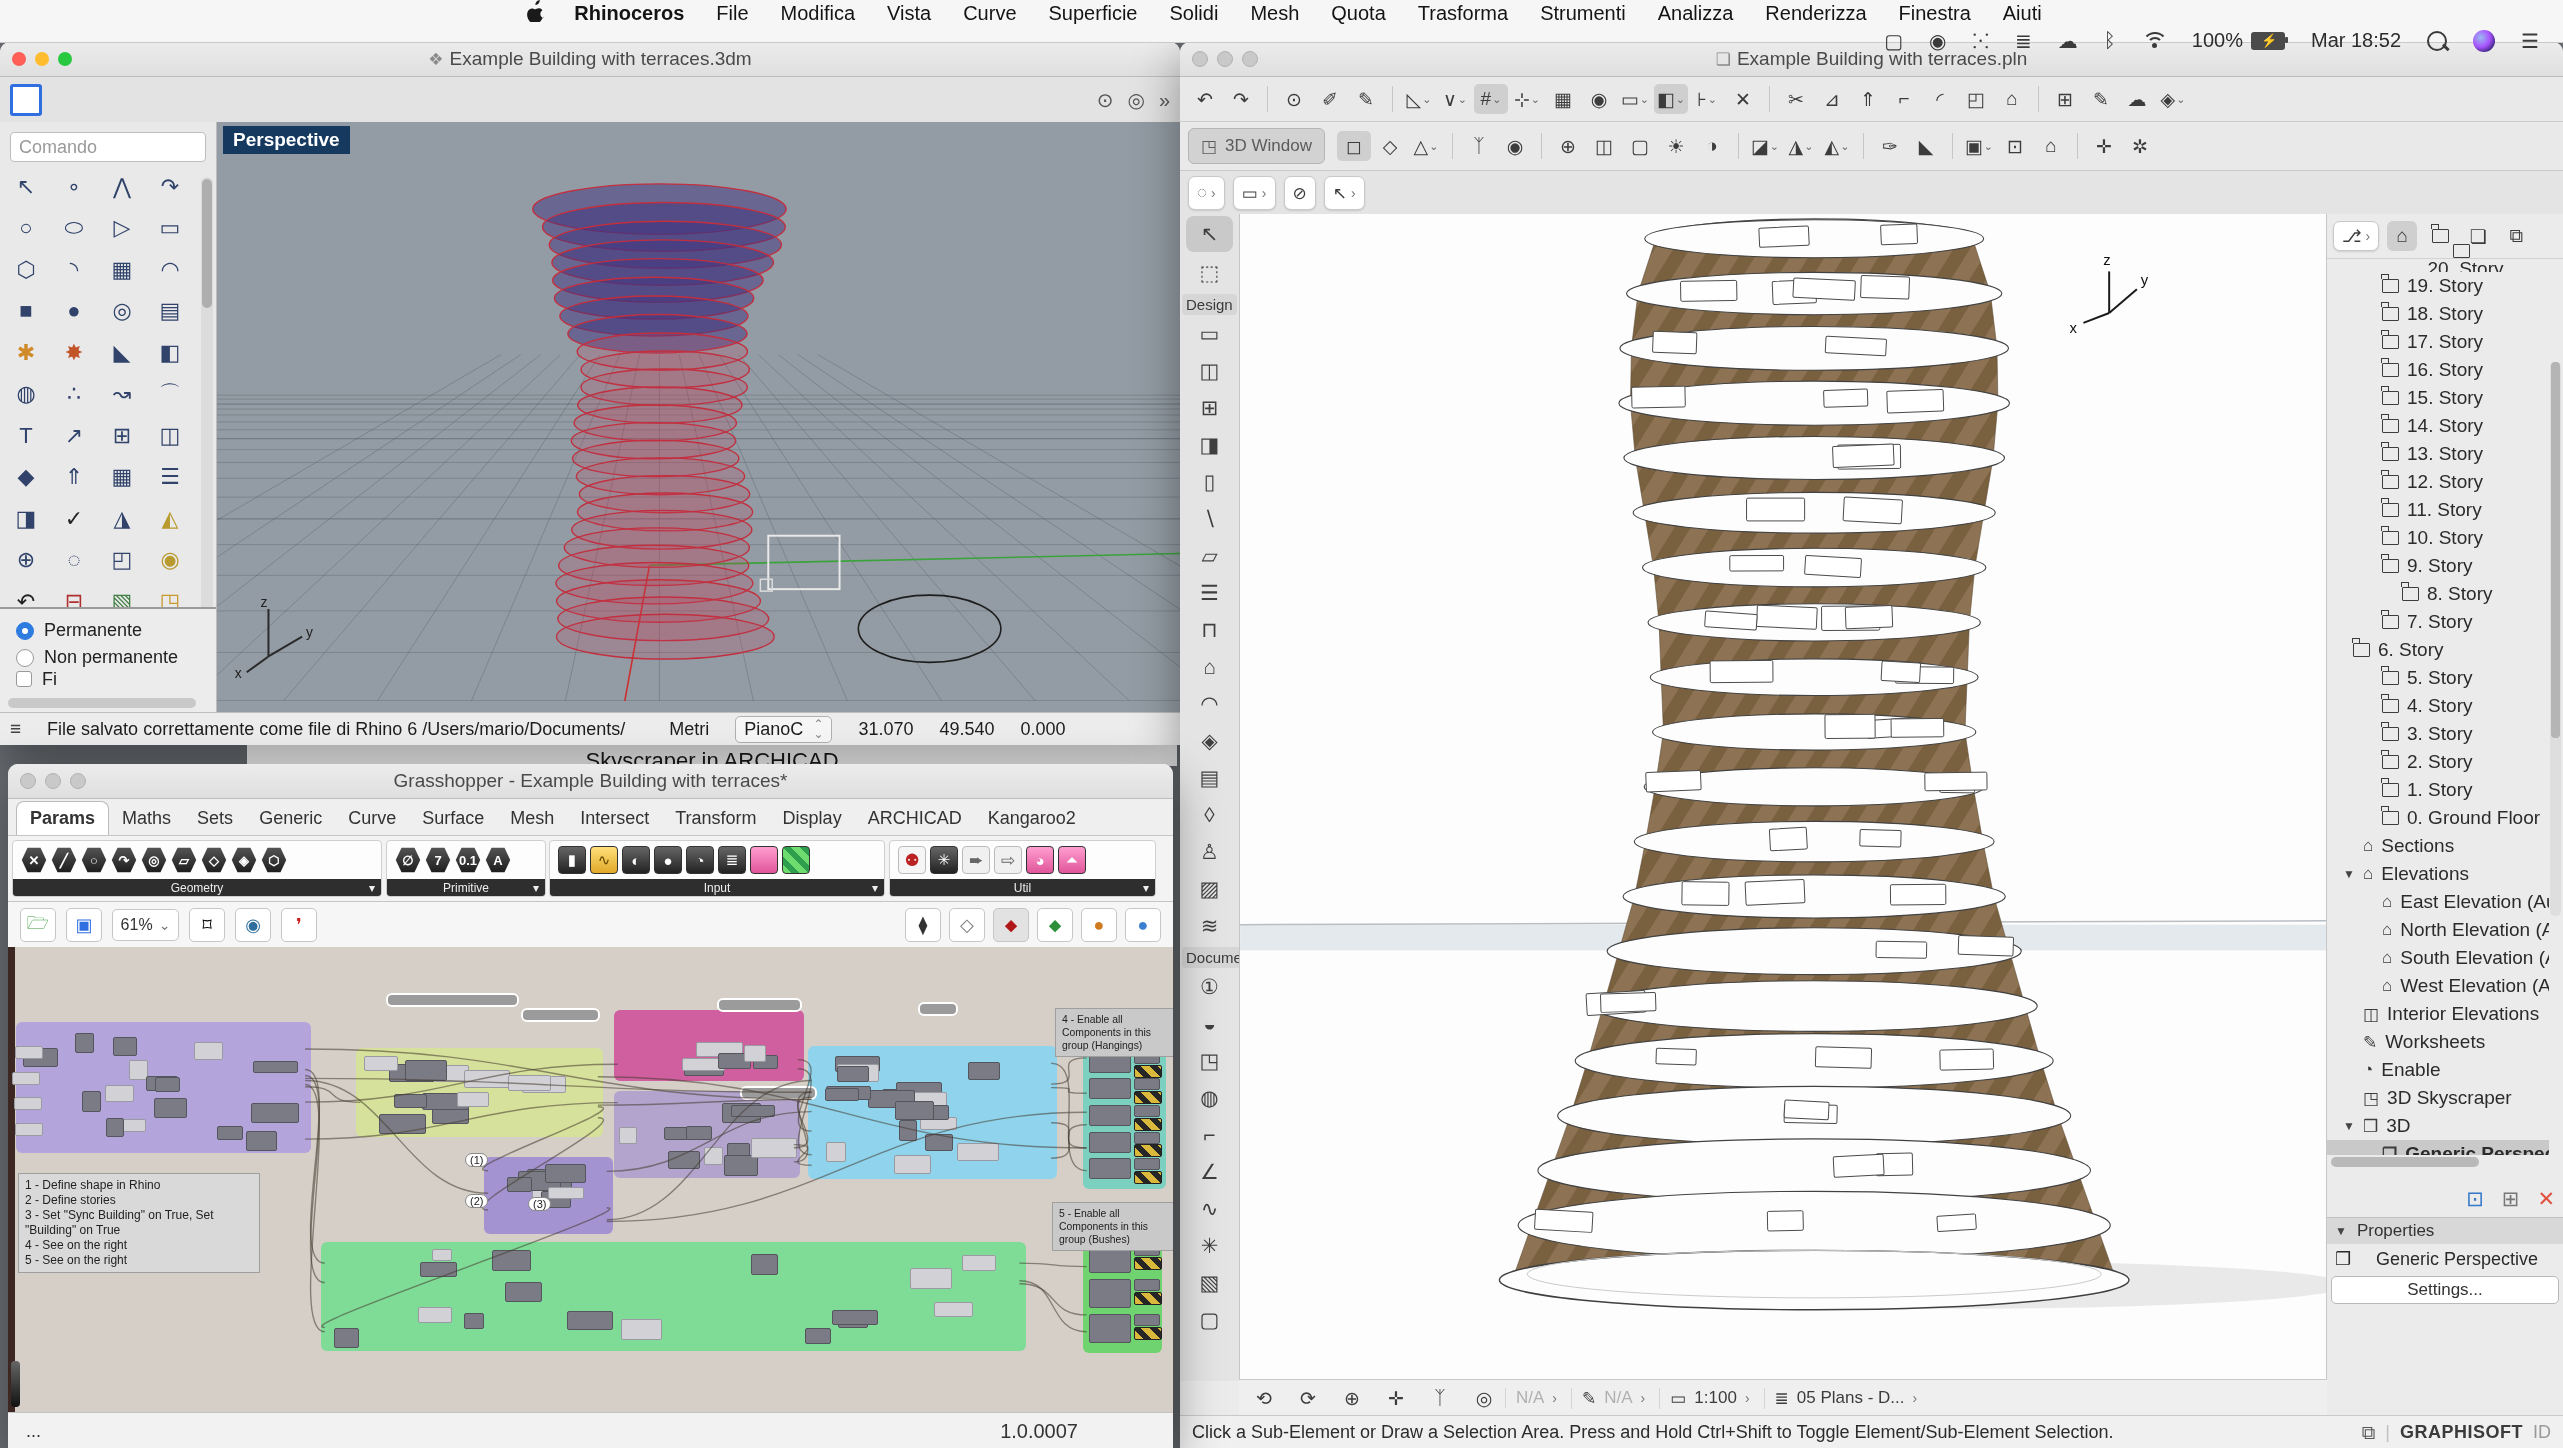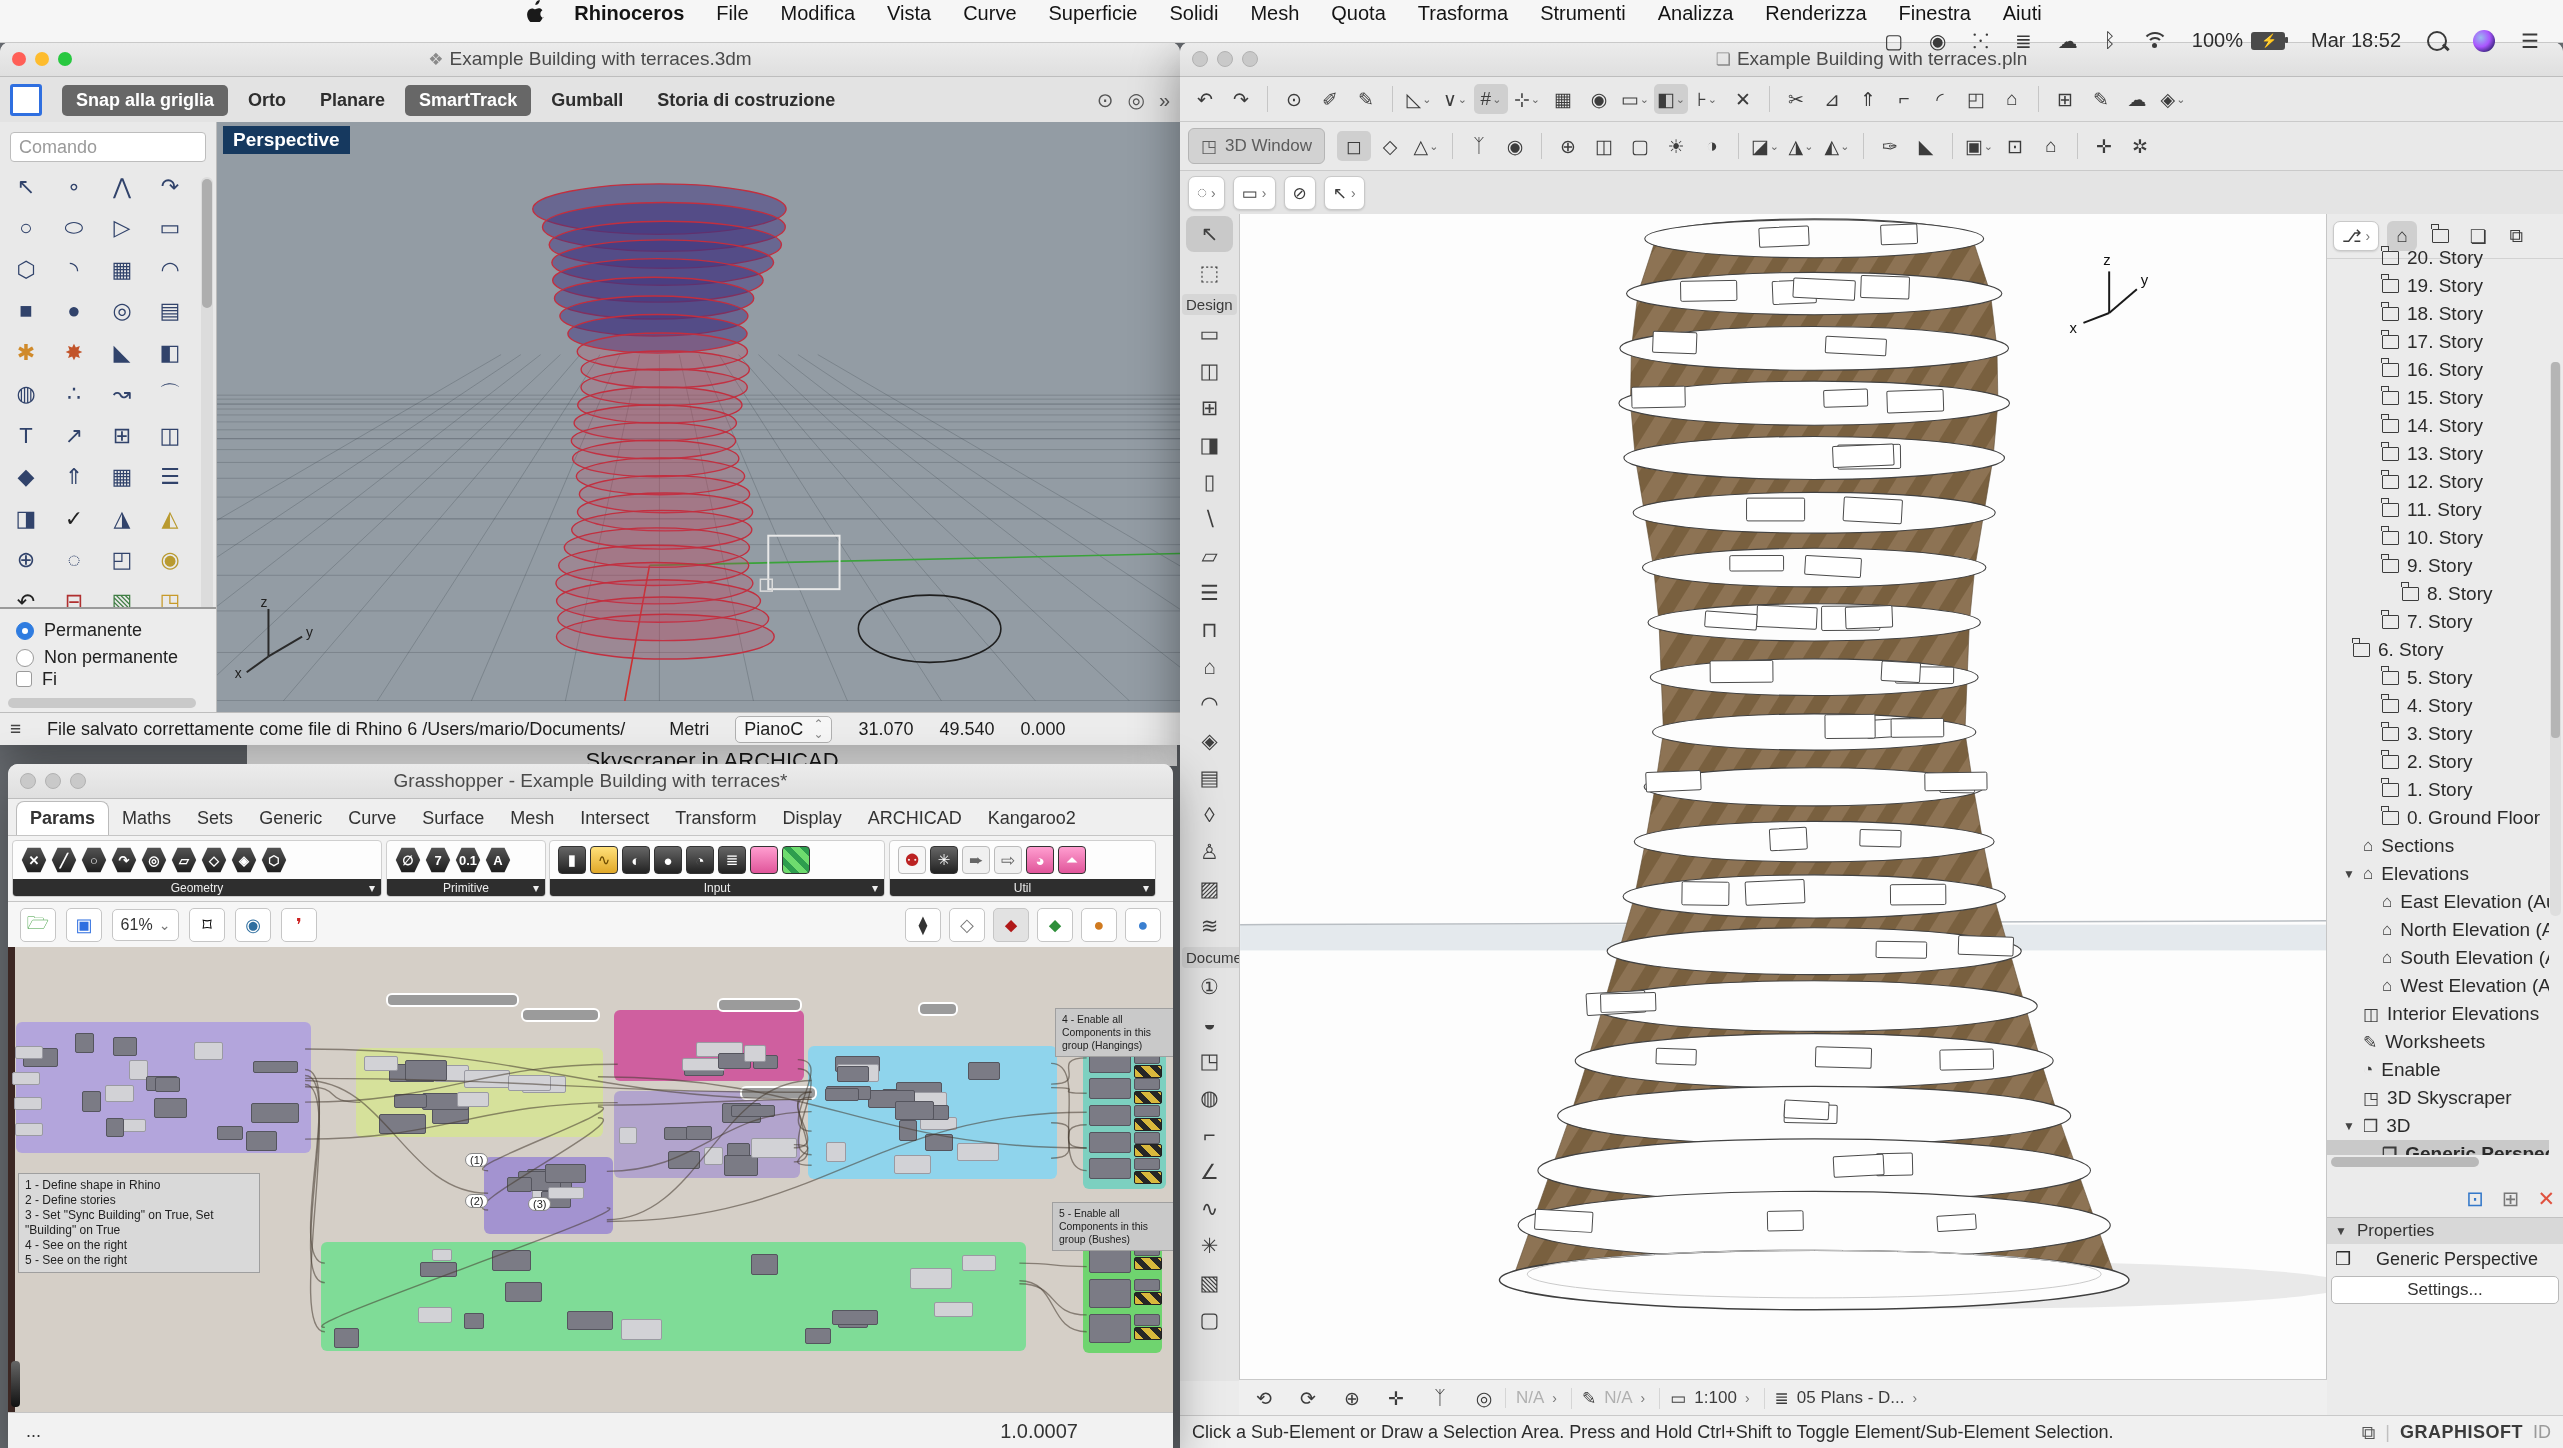--- a/index.html
+++ b/index.html
@@ -222,28 +222,20 @@
     <div class="titlebar">
       <div class="lights">
         <span class="light l-red"></span>
         <span class="light l-yel"></span>
         <span class="light l-grn"></span>
       </div>
       <div class="win-title"><span class="doc-ic">❖</span><span>Example Building with terraces.3dm</span></div>
     </div>
     <div id="rh-toolbar">
       <span class="rh-appbox"></span>
-      <span id="rh-osnaps" style="display:flex;gap:6px;">
-          <span class="osnap on">Snap alla griglia</span>
-          <span class="osnap">Orto</span>
-          <span class="osnap">Planare</span>
-          <span class="osnap on">SmartTrack</span>
-          <span class="osnap">Gumball</span>
-          <span class="osnap">Storia di costruzione</span>
-        </span>
       <span class="rh-tb-right">
         <span>⊙</span>
         <span>◎</span>
         <span>»</span>
       </span>
     </div>
     <div id="rh-vtabs">
       <span class="vt-ic">⊞</span>
       <span class="vt-ic blue">▢</span>
       <span class="vt-sep">|</span>
@@ -926,21 +918,21 @@
               <span class="chev">›</span>
             </span>
           <span class="nav-hic sel">⌂</span>
           <span class="nav-hic">
               <span class="pageic" style="margin:0;"></span>
             </span>
           <span class="nav-hic">❏</span>
           <span class="nav-hic">⧉</span>
         </div>
         <div id="nav-tree" style="margin-top: -14px;">
-            <span class="trow" style="padding-left: 55px;">
+            <span class="trow" style="padding-left: 55px; flex-direction: column;">
               <span class="pageic"></span>
               <span>20. Story</span>
             </span>
             <span class="trow" style="padding-left: 55px;">
               <span class="pageic"></span>
               <span>19. Story</span>
             </span>
             <span class="trow" style="padding-left: 55px;">
               <span class="pageic"></span>
               <span>18. Story</span>

